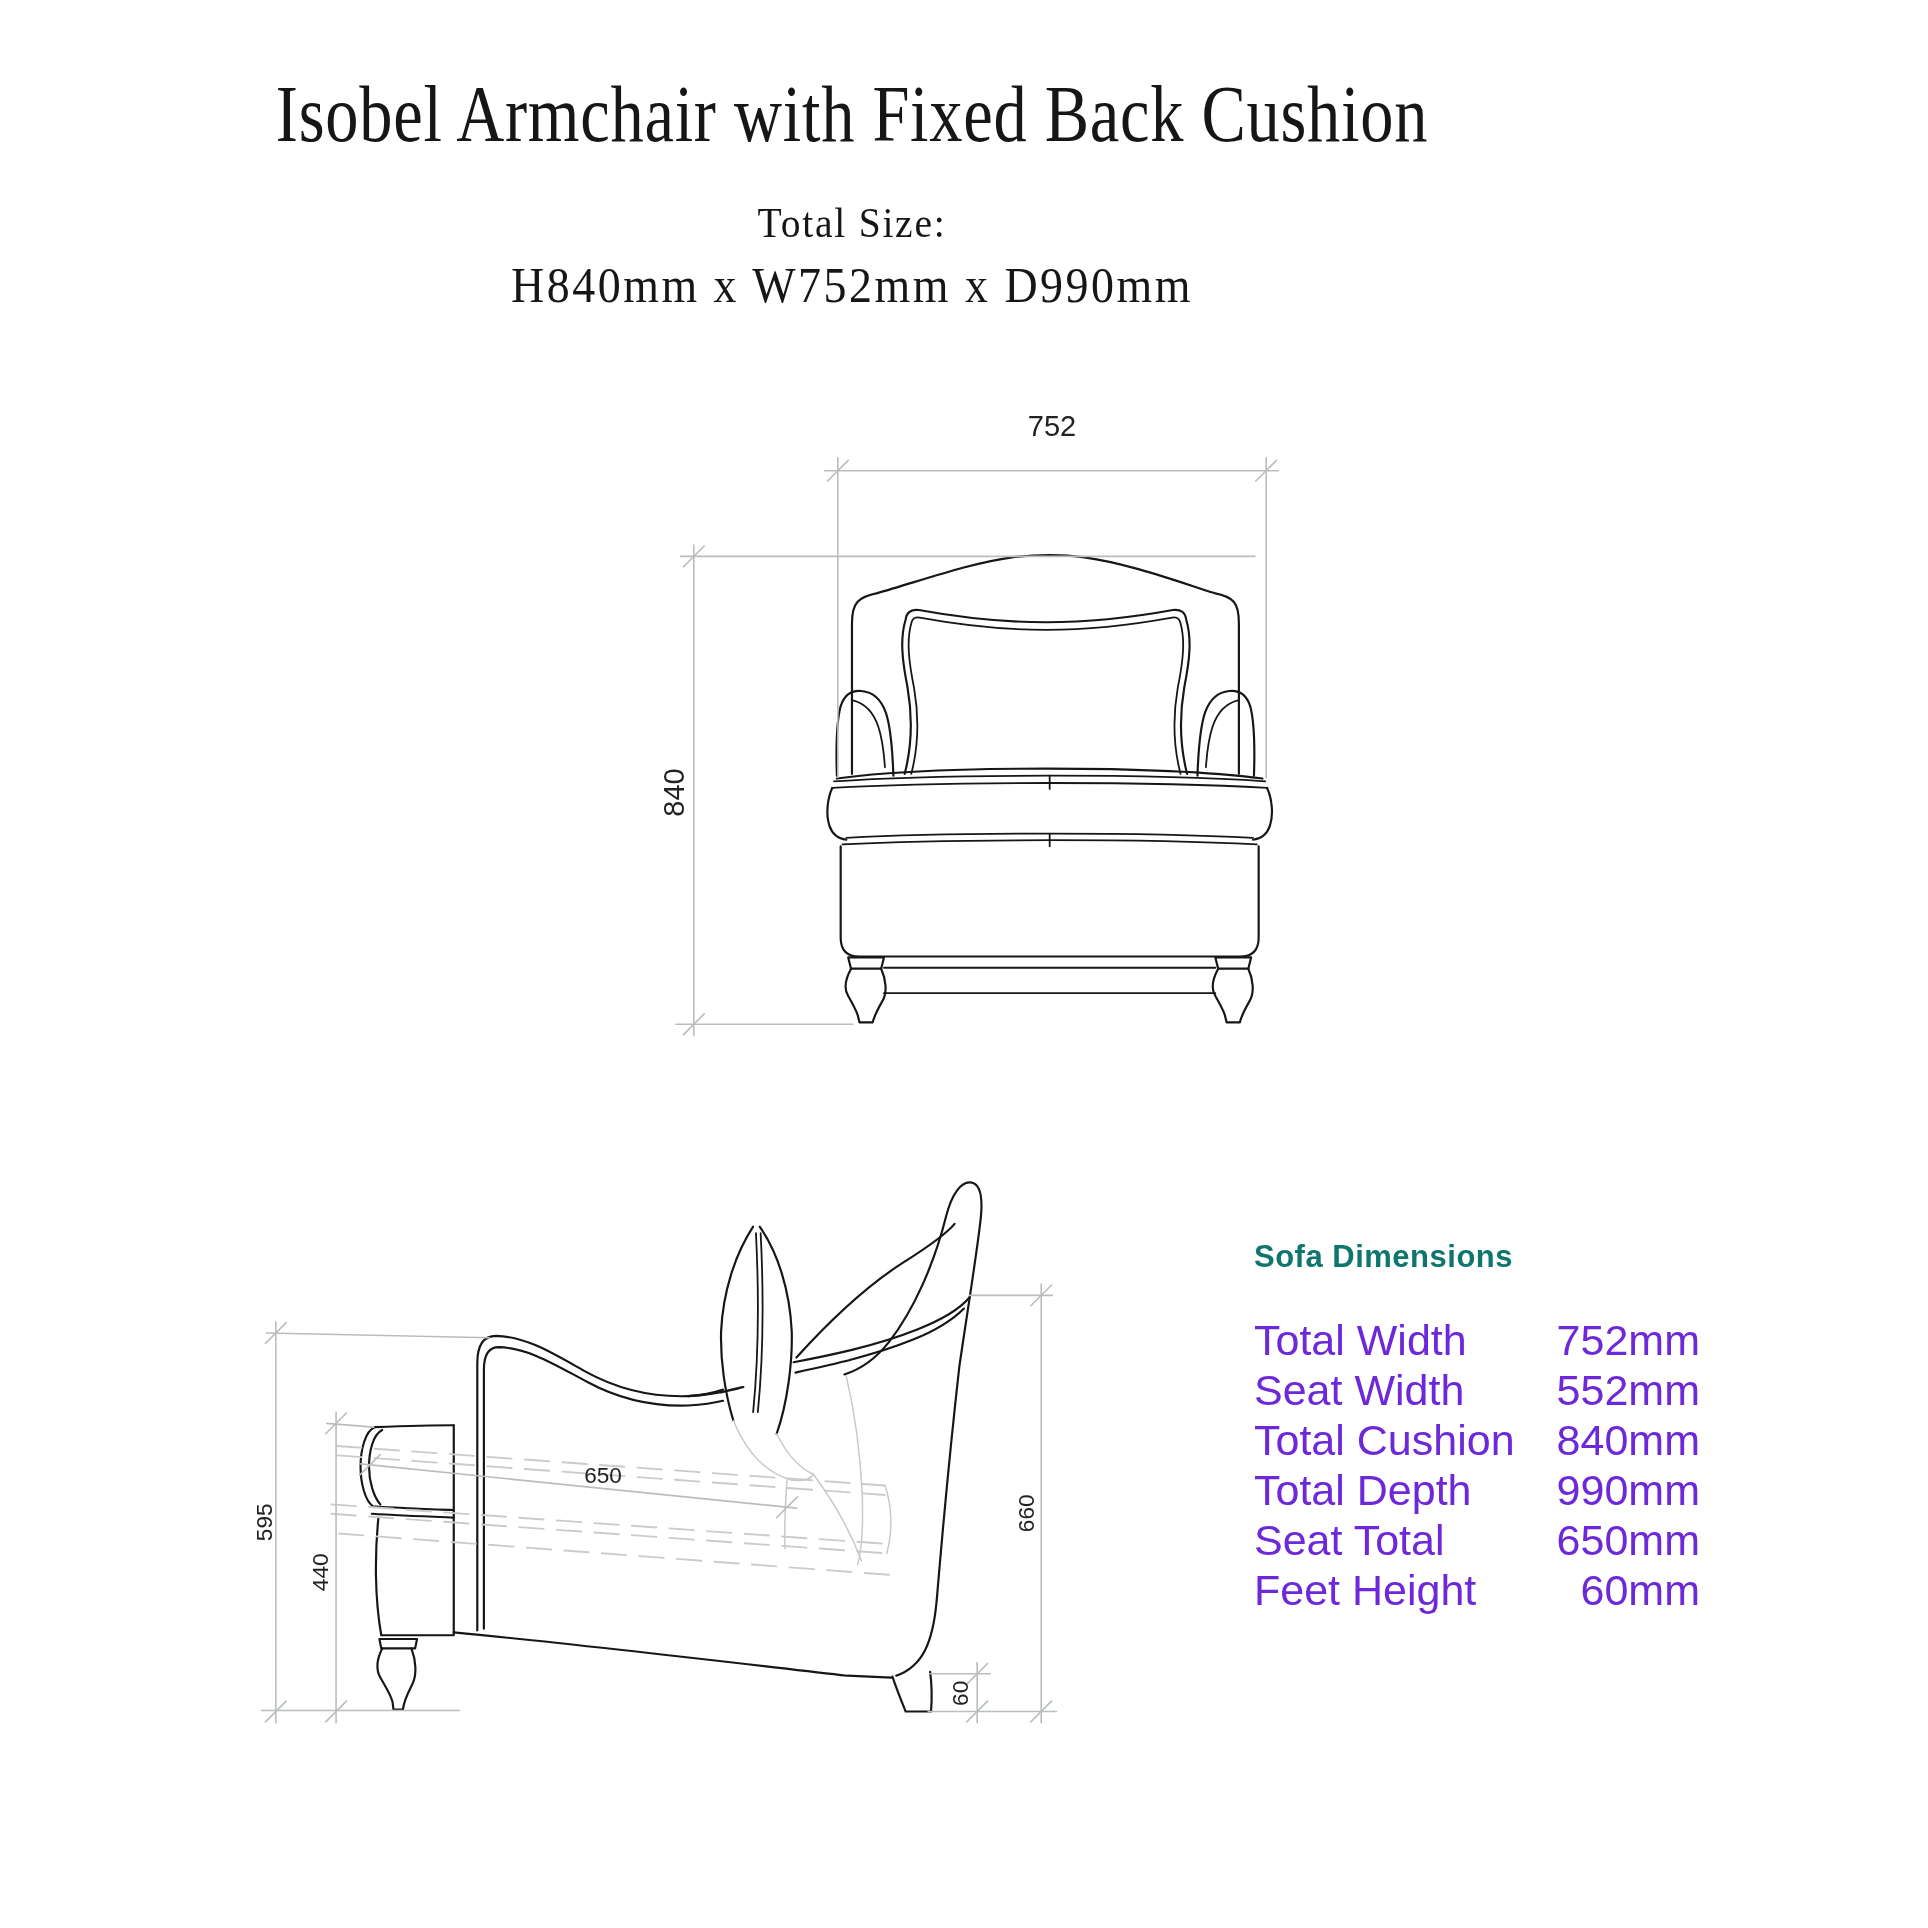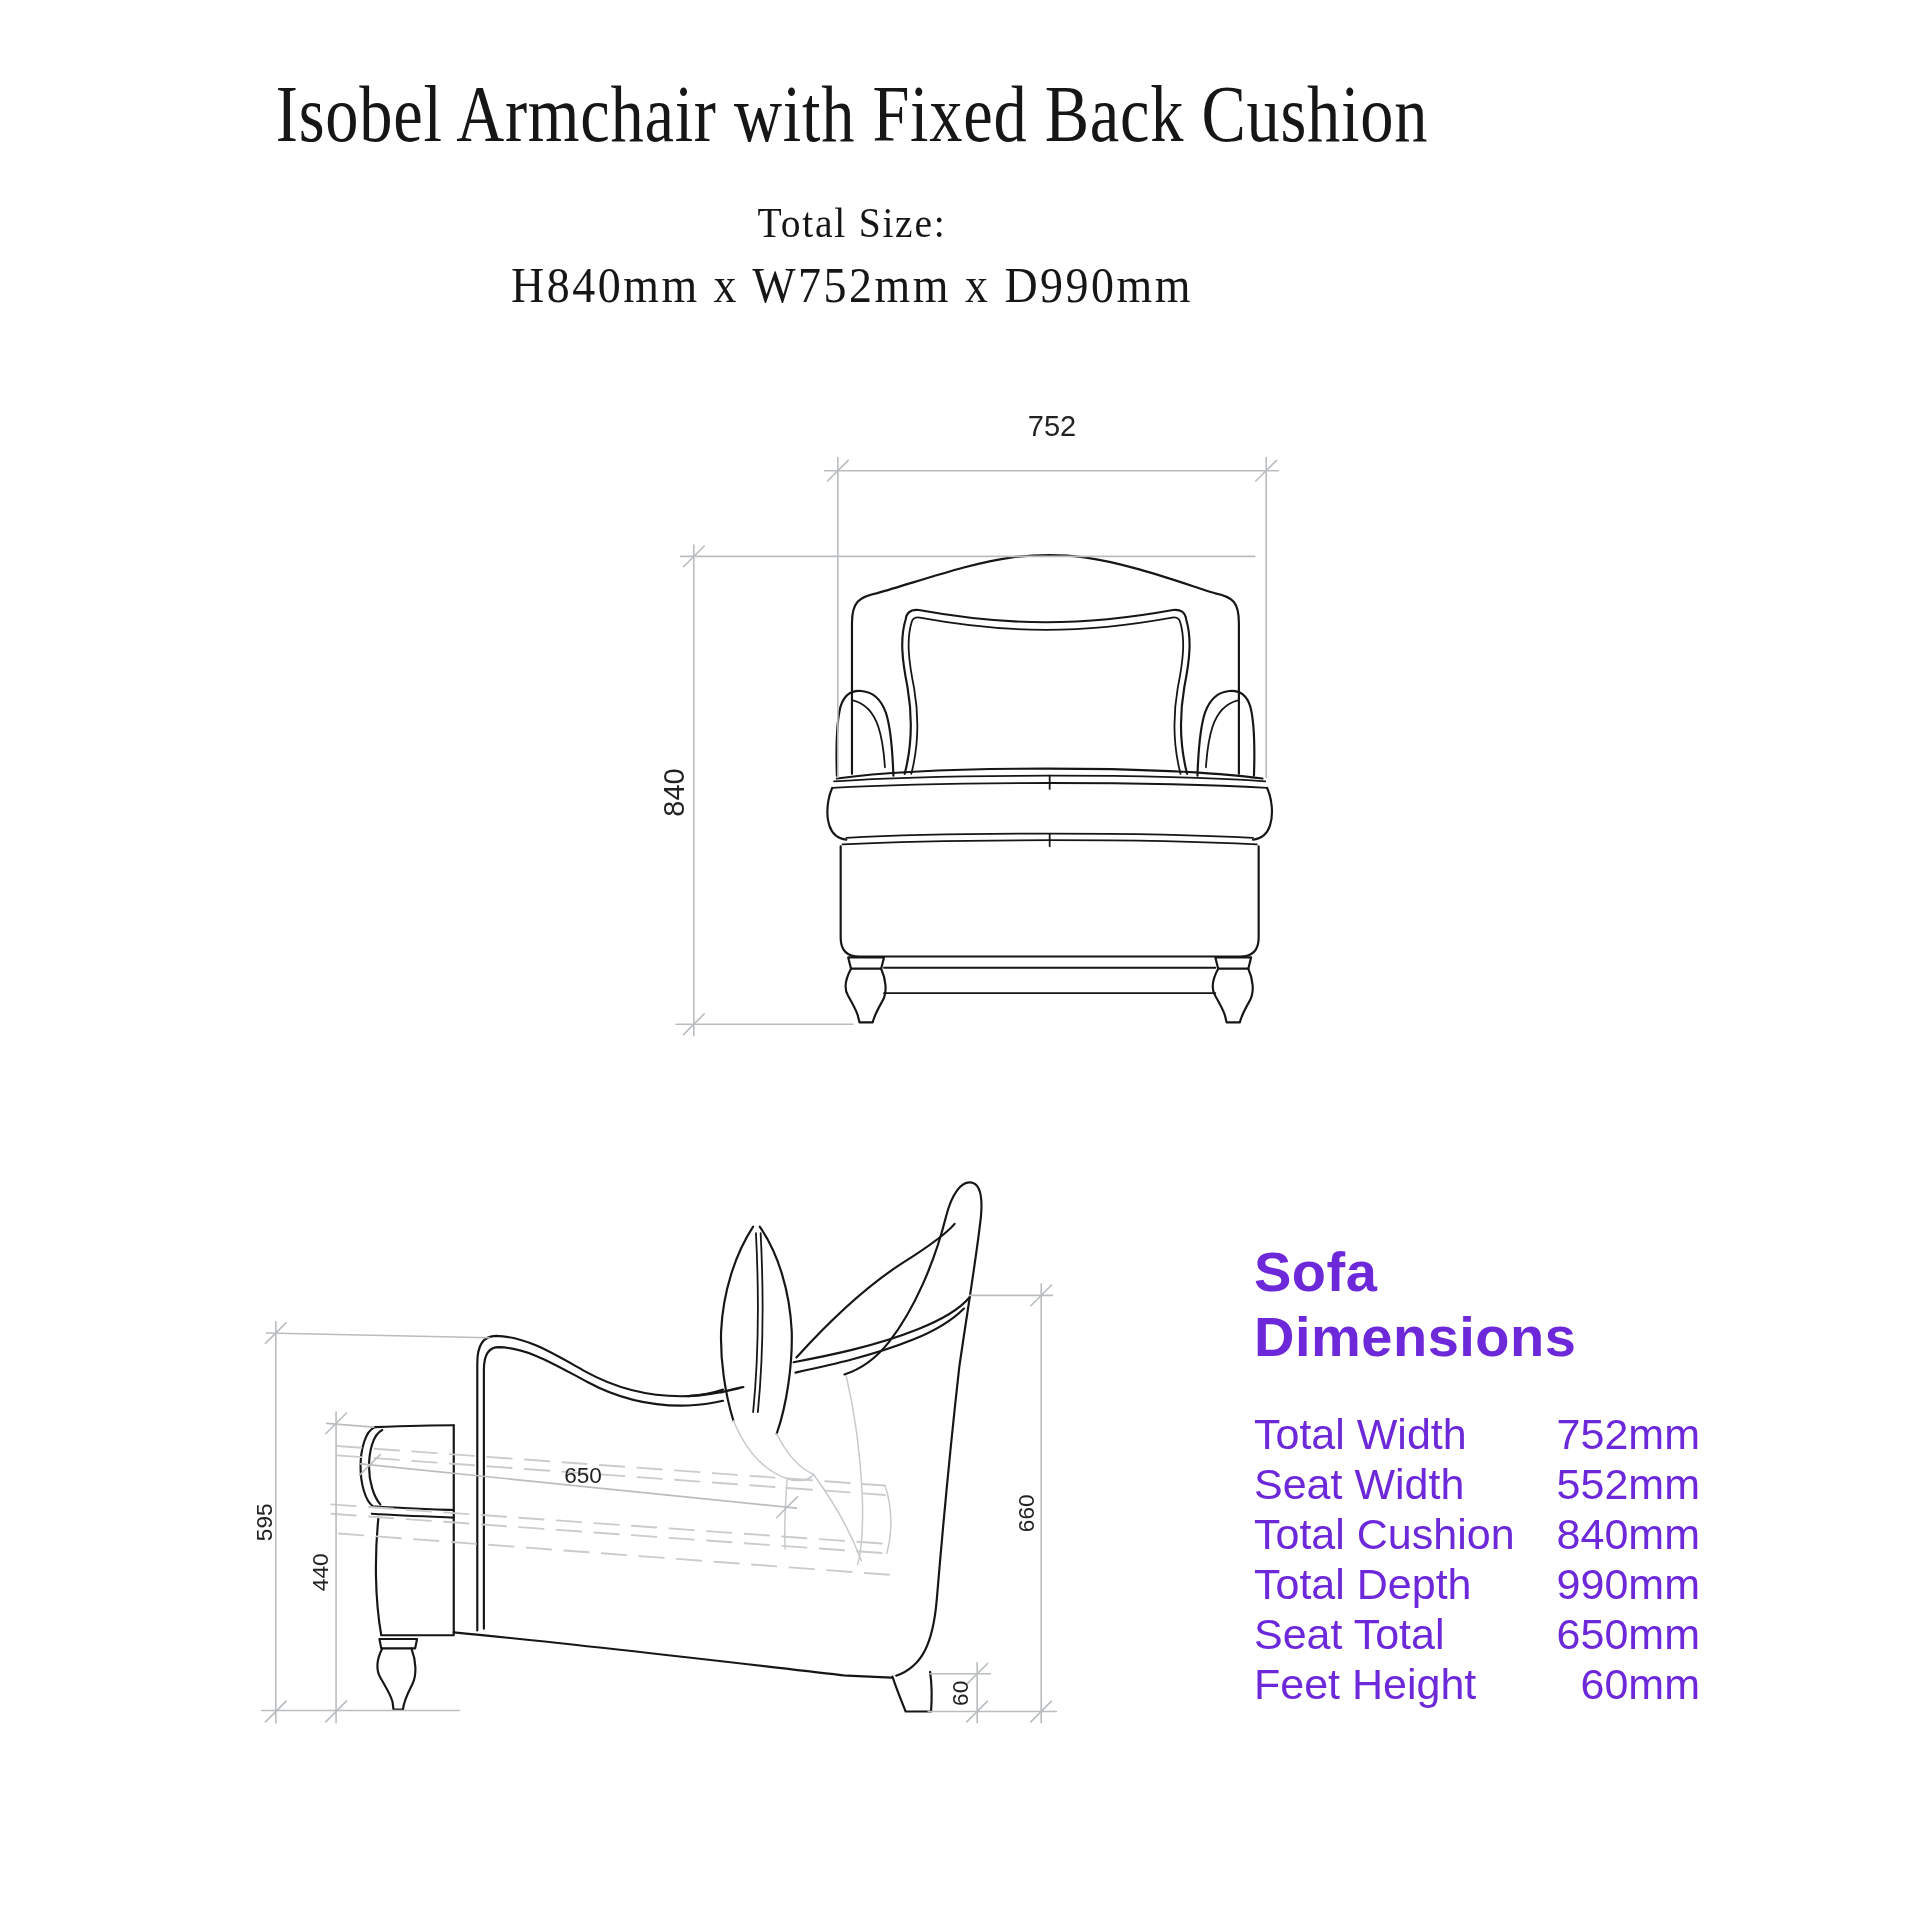--- a/index.html
+++ b/index.html
@@ -9,21 +9,21 @@
   .serif{font-family:"Liberation Serif",serif;color:#161616;}
   .center{left:0;right:0;text-align:center;}
   .title{top:68px;font-size:81px;letter-spacing:0.9px;transform:scaleX(.82);transform-origin:center;white-space:nowrap;}
   .subtitle{top:198px;font-size:43px;letter-spacing:1.9px;transform:scaleX(.92);transform-origin:center;}
   .sizeline{top:256px;font-size:51px;letter-spacing:2.8px;transform:scaleX(.90);transform-origin:center;white-space:nowrap;}
   .artwork{position:absolute;left:0;top:0;width:1928px;height:1928px;}
   .dimlabel{position:absolute;font-size:29px;color:#222;text-align:center;line-height:1;}
   .dimlabel.small{font-size:22.6px;}
   .rot{transform:rotate(-90deg);transform-origin:center;}
   .dimtable{position:absolute;left:1254px;top:1239px;width:446px;}
-  .dimtable .hdr{font-size:56px;font-weight:700;color:#6d28d9;letter-spacing:0.5px;margin-bottom:41px;}
+  .dimtable .hdr{font-size:31px;font-weight:700;color:#0f766e;letter-spacing:0.5px;margin-bottom:41px;}
   .dimtable .row{display:flex;justify-content:space-between;align-items:baseline;height:50px;font-size:43px;color:#6d28d9;}
   .dimtable .row .val{text-align:center;}
 </style>
 </head>
 <body>
 
 <div class="page">
 
   <div class="abs serif center title">Isobel Armchair with Fixed Back Cushion</div>
   <div class="abs serif center subtitle">Total Size:</div>
@@ -144,21 +144,21 @@
            M 1095 1387 L 1117 1365 M 1095 1829 L 1117 1807
            M 1027 1789 L 1049 1767 M 1027 1829 L 1049 1807"></path>
     </g>
   </svg>
 
   <div class="dimlabel abs" style="left:1005px;top:412px;width:94px;">752</div>
   <div class="dimlabel abs rot" style="left:627px;top:778px;width:94px;">840</div>
 
   <div class="dimlabel small abs rot" style="left:218px;top:1511px;width:94px;">595</div>
   <div class="dimlabel small abs rot" style="left:274px;top:1561px;width:94px;">440</div>
-  <div class="dimlabel small abs" style="left:536px;top:1465px;width:94px;">650</div>
+  <div class="dimlabel small abs" style="left:556px;top:1465px;width:94px;">650</div>
   <div class="dimlabel small abs rot" style="left:980px;top:1502px;width:94px;">660</div>
   <div class="dimlabel small abs rot" style="left:914px;top:1682px;width:94px;">60</div>
 
   <div class="dimtable">
     <div class="hdr">Sofa Dimensions</div>
     <div class="row">
       <span class="lbl">Total Width</span>
       <span class="val">752mm</span>
     </div>
     <div class="row">

